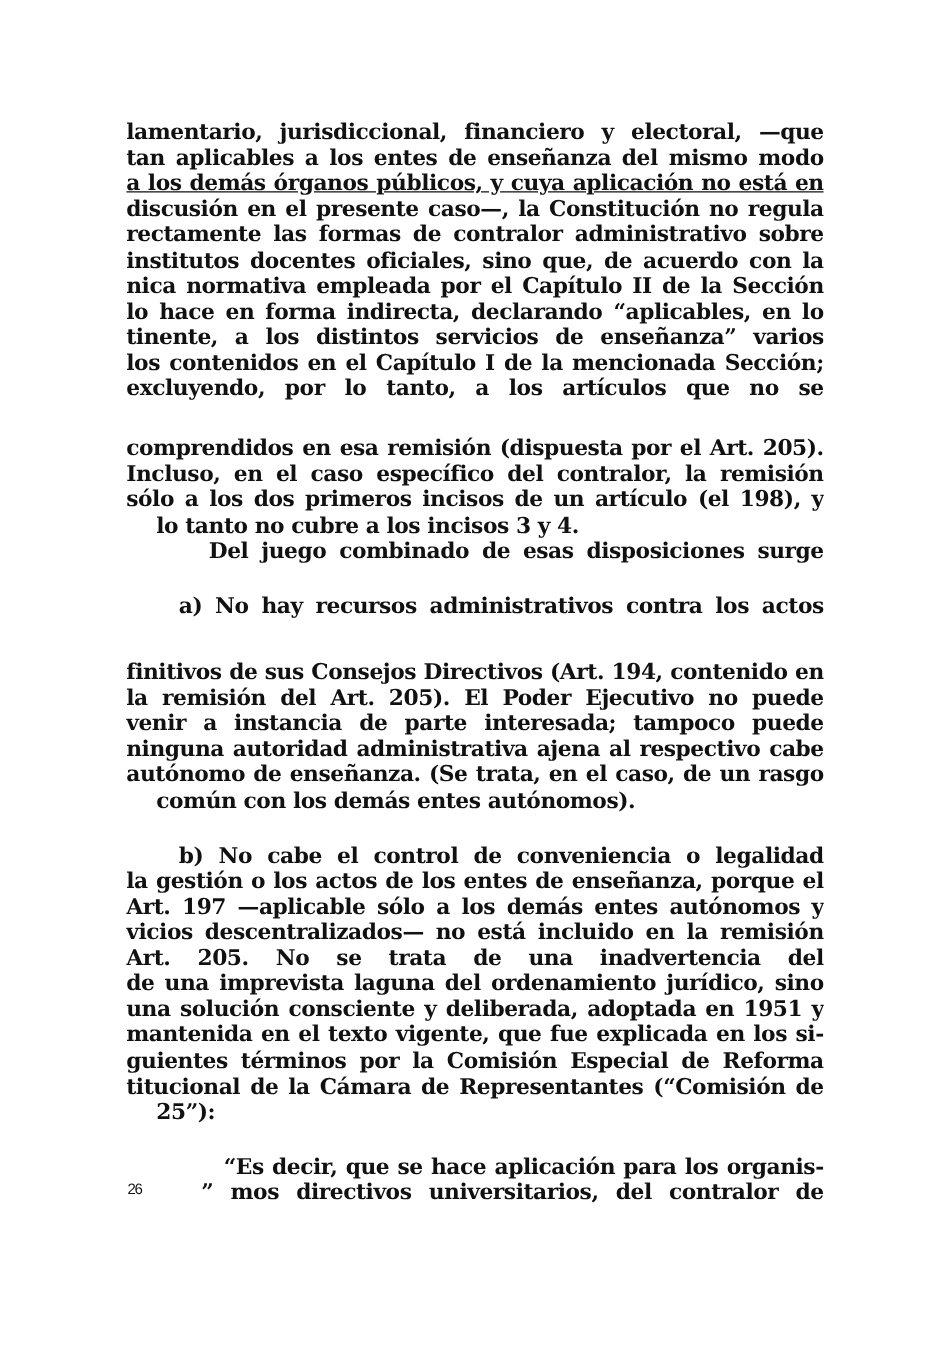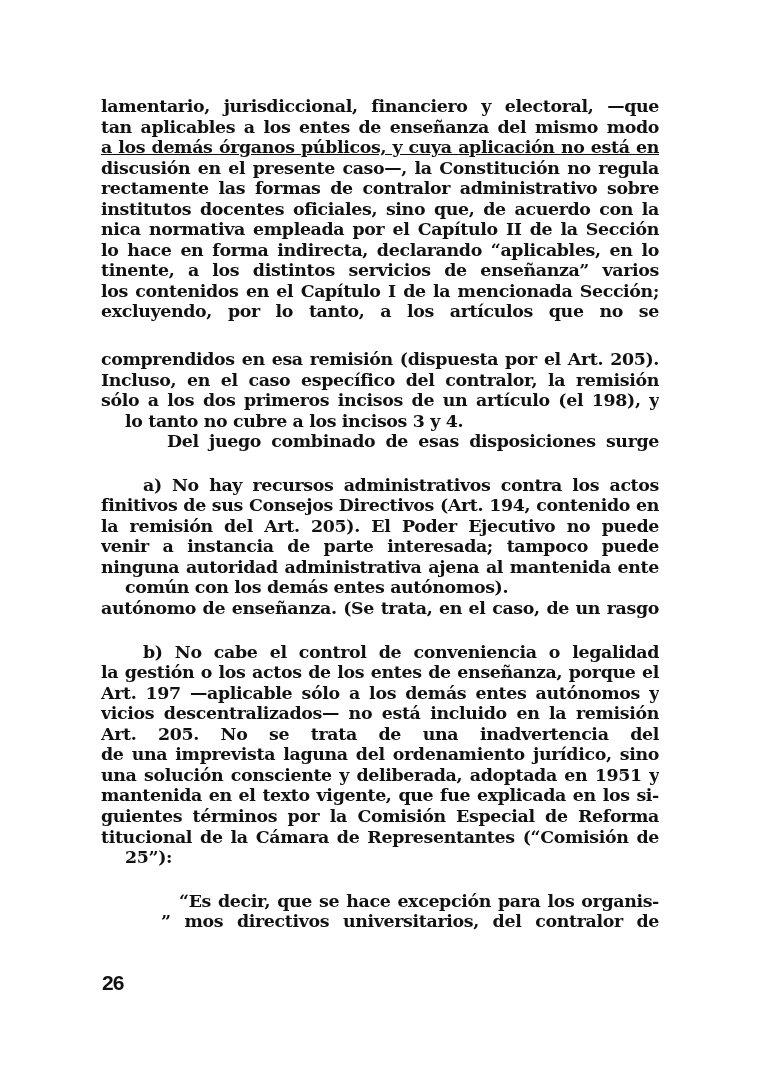--- a/index.html
+++ b/index.html
@@ -11,23 +11,23 @@
       font-weight:bold;
       letter-spacing:-0.35px;
     }
     .line { display:block; white-space:nowrap; text-align:justify; text-align-last:justify; height:20.55px; }
     .line.last { text-align-last:left;margin-left:24px; }
     .indent { padding-left:42px; }
     .gap { height:23px; }
     .quote-first { padding-left:78px; }
     .quote-second { padding-left:60px; }
     .page-number {
-      position:absolute; left:102px; top:971px;
+      position:absolute; left:102px; top:944px;
       font-family:"Liberation Sans","DejaVu Sans",sans-serif;
-      font-weight:bold; font-size:21px; color:#111; letter-spacing:-1px;
+      font-weight:normal; font-size:12px; color:#111; letter-spacing:-1px;
     }
   </style>
 </head>
 <body>
 
 <div class="page">
   <div>
     <span class="line" style="white-space: normal; overflow: hidden;">lamentario, jurisdiccional, financiero y electoral, —que resul-</span>
     <span class="line" style="white-space: normal; overflow: hidden;">tan aplicables a los entes de enseñanza del mismo modo que</span>
     <span class="line" style="white-space: normal; overflow: hidden; text-decoration: underline;">a los demás órganos públicos, y cuya aplicación no está en</span>
@@ -43,41 +43,41 @@
     <span class="line" style="white-space: normal; overflow: hidden;">Incluso, en el caso específico del contralor, la remisión abarca</span>
     <span class="line" style="white-space: normal; overflow: hidden;">sólo a los dos primeros incisos de un artículo (el 198), y por</span>
     <span class="line last" style="white-space: normal; overflow: hidden;">lo tanto no cubre a los incisos 3 y 4.</span>
   </div>
   <div>
     <span class="line last indent" style="white-space: normal; overflow: hidden;">Del juego combinado de esas disposiciones surge que:</span>
   </div>
   <div class="gap"></div>
   <div>
     <span class="line indent" style="white-space: normal; overflow: hidden;">a)  No hay recursos administrativos contra los actos de-</span>
-    <span class="line" style="white-space: normal; overflow: hidden;">finitivos de sus Consejos Directivos (Art. 194, contenido en</span>
+    <span class="line" style="white-space: normal; overflow: hidden; margin-top: 33px;">finitivos de sus Consejos Directivos (Art. 194, contenido en</span>
     <span class="line" style="white-space: normal; overflow: hidden;">la remisión del Art. 205). El Poder Ejecutivo no puede inter-</span>
     <span class="line" style="white-space: normal; overflow: hidden;">venir a instancia de parte interesada; tampoco puede hacerlo</span>
-    <span class="line" style="white-space: normal; overflow: hidden;">ninguna autoridad administrativa ajena al mantenida ente</span>
+    <span class="line" style="white-space: normal; overflow: hidden;">ninguna autoridad administrativa ajena al respectivo cabe</span>
+    <span class="line" style="white-space: normal; overflow: hidden;">autónomo de enseñanza. (Se trata, en el caso, de un rasgo</span>
     <span class="line last" style="white-space: normal; overflow: hidden;">común con los demás entes autónomos).</span>
-    <span class="line" style="white-space: normal; overflow: hidden;">autónomo de enseñanza. (Se trata, en el caso, de un rasgo</span>
   </div>
   <div class="gap"></div>
   <div>
     <span class="line indent" style="white-space: normal; overflow: hidden;">b)  No cabe el control de conveniencia o legalidad sobre</span>
     <span class="line" style="white-space: normal; overflow: hidden;">la gestión o los actos de los entes de enseñanza, porque el</span>
     <span class="line" style="white-space: normal; overflow: hidden;">Art. 197 —aplicable sólo a los demás entes autónomos y ser-</span>
     <span class="line" style="white-space: normal; overflow: hidden;">vicios descentralizados— no está incluido en la remisión del</span>
     <span class="line" style="white-space: normal; overflow: hidden;">Art. 205. No se trata de una inadvertencia del constituyente,</span>
     <span class="line" style="white-space: normal; overflow: hidden;">de una imprevista laguna del ordenamiento jurídico, sino de</span>
     <span class="line" style="white-space: normal; overflow: hidden;">una solución consciente y deliberada, adoptada en 1951 y</span>
     <span class="line" style="white-space: normal; overflow: hidden;">mantenida en el texto vigente, que fue explicada en los si-</span>
     <span class="line" style="white-space: normal; overflow: hidden;">guientes términos por la Comisión Especial de Reforma Cons-</span>
     <span class="line" style="white-space: normal; overflow: hidden;">titucional de la Cámara de Representantes (“Comisión de los</span>
     <span class="line last" style="white-space: normal; overflow: hidden;">25”):</span>
   </div>
   <div class="gap"></div>
   <div>
-    <span class="line quote-first" style="white-space: normal; overflow: hidden;">“Es decir, que se hace excepción para los organis-</span>
+    <span class="line quote-first" style="white-space: normal; overflow: hidden;">“Es decir, que se hace aplicación para los organis-</span>
     <span class="line quote-second" style="white-space: normal; overflow: hidden;">” mos directivos universitarios, del contralor de ilegalidad</span>
   </div>
 </div>
 
 <div class="page-number">26</div>
 
 </body></html>

